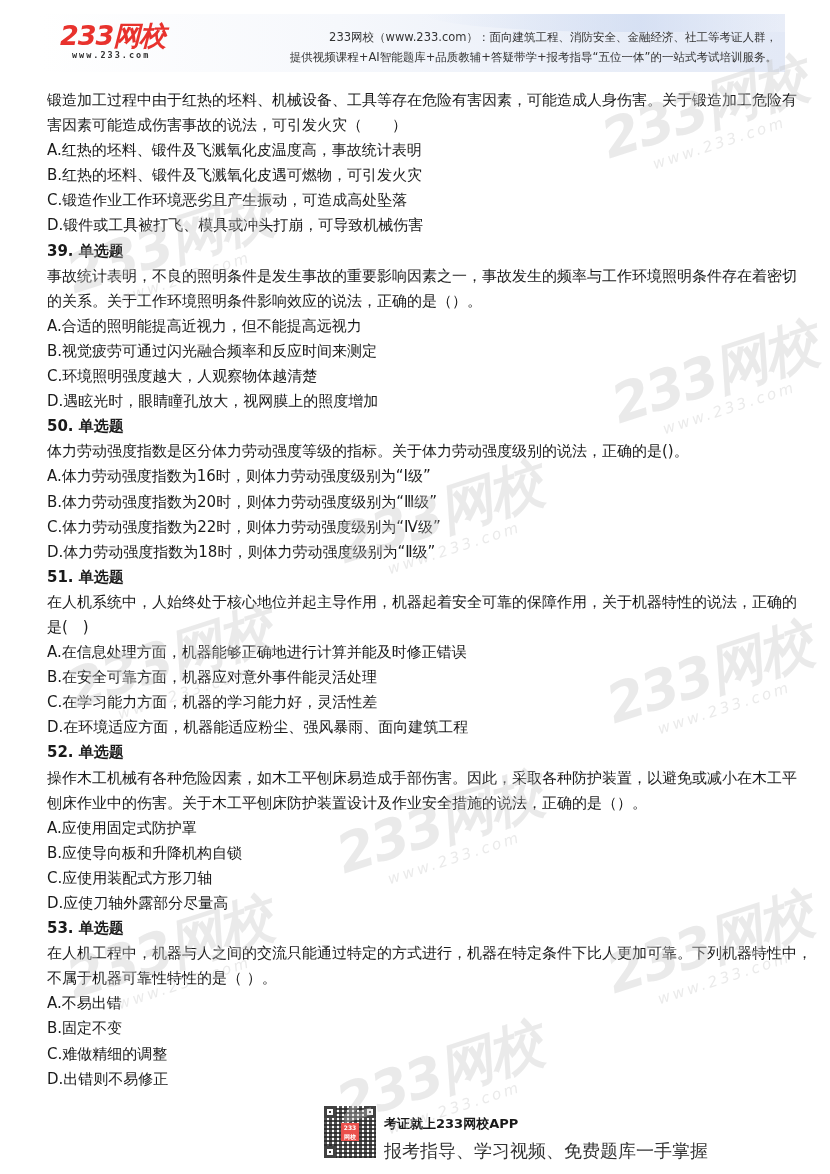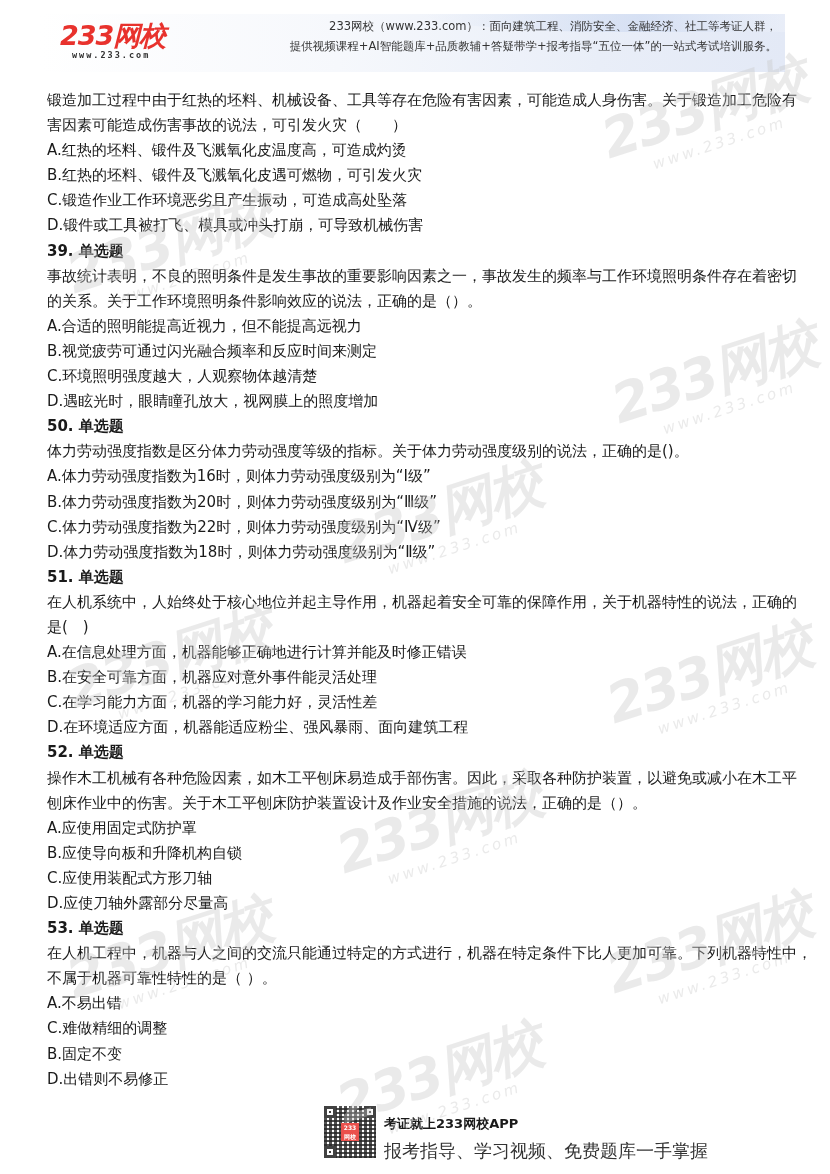--- a/index.html
+++ b/index.html
@@ -20,21 +20,21 @@
   .logo { position: absolute; left: 20px; top: 8px; width: 120px; height: 44px; }
   .logo-main {
     font-family: "DejaVu Sans", sans-serif; font-weight: bold; font-style: italic;
     font-size: 27px; line-height: 28px; color: #e8322d; letter-spacing: -1px;
   }
   .logo-sub {
     font-family: "DejaVu Sans Mono", monospace; font-size: 8.5px; letter-spacing: 2px;
     color: #333; margin-left: 12px; margin-top: 0px; font-weight: bold;
   }
   .header-text {
-    position: absolute; right: 8px; top: 2px; text-align: right;
+    position: absolute; right: 8px; top: 13px; text-align: right;
     font-size: 11.5px; line-height: 20px; color: #333;
     font-family: "DejaVu Sans", sans-serif;
   }
   .content {
     position: absolute; left: 47px; top: 88px; width: 745px;
     font-size: 15px; line-height: 25.1px;
   }
   .line { white-space: nowrap; }
   .qtitle { font-weight: bold; }
   .watermark {
@@ -122,21 +122,21 @@
 <div class="watermark" style="left:330px; top:1080px;">
     <div class="wm-big">233网校</div>
     <div class="wm-small">www.233.com</div>
   </div>
 
 <div class="content">
 
   <div>
     <div class="line">锻造加工过程中由于红热的坯料、机械设备、工具等存在危险有害因素，可能造成人身伤害。关于锻造加工危险有</div>
     <div class="line">害因素可能造成伤害事故的说法，可引发火灾（　　）</div>
-    <div class="line">A.红热的坯料、锻件及飞溅氧化皮温度高，可造成灼烫</div>
+    <div class="line">A.红热的坯料、锻件及飞溅氧化皮温度高，事故统计表明</div>
     <div class="line">B.红热的坯料、锻件及飞溅氧化皮遇可燃物，可引发火灾</div>
     <div class="line">C.锻造作业工作环境恶劣且产生振动，可造成高处坠落</div>
     <div class="line">D.锻件或工具被打飞、模具或冲头打崩，可导致机械伤害</div>
   </div>
 
   <div>
     <div class="line qtitle">39. 单选题</div>
     <div class="line">事故统计表明，不良的照明条件是发生事故的重要影响因素之一，事故发生的频率与工作环境照明条件存在着密切</div>
     <div class="line">的关系。关于工作环境照明条件影响效应的说法，正确的是（）。</div>
     <div class="line">A.合适的照明能提高近视力，但不能提高远视力</div>
@@ -172,22 +172,22 @@
     <div class="line">B.应使导向板和升降机构自锁</div>
     <div class="line">C.应使用装配式方形刀轴</div>
     <div class="line">D.应使刀轴外露部分尽量高</div>
   </div>
 
   <div>
     <div class="line qtitle">53. 单选题</div>
     <div class="line">在人机工程中，机器与人之间的交流只能通过特定的方式进行，机器在特定条件下比人更加可靠。下列机器特性中，</div>
     <div class="line">不属于机器可靠性特性的是（ ）。</div>
     <div class="line">A.不易出错</div>
+    <div class="line">B.固定不变</div>
     <div class="line">C.难做精细的调整</div>
-    <div class="line">B.固定不变</div>
     <div class="line">D.出错则不易修正</div>
   </div>
 </div>
 
 <div class="footer">
   <div class="qr">
     <div class="corner" style="left:0;top:0;"></div>
     <div class="corner" style="right:0;top:0;"></div>
     <div class="corner" style="left:0;bottom:0;"></div>
     <div class="center-logo">233网校</div>

